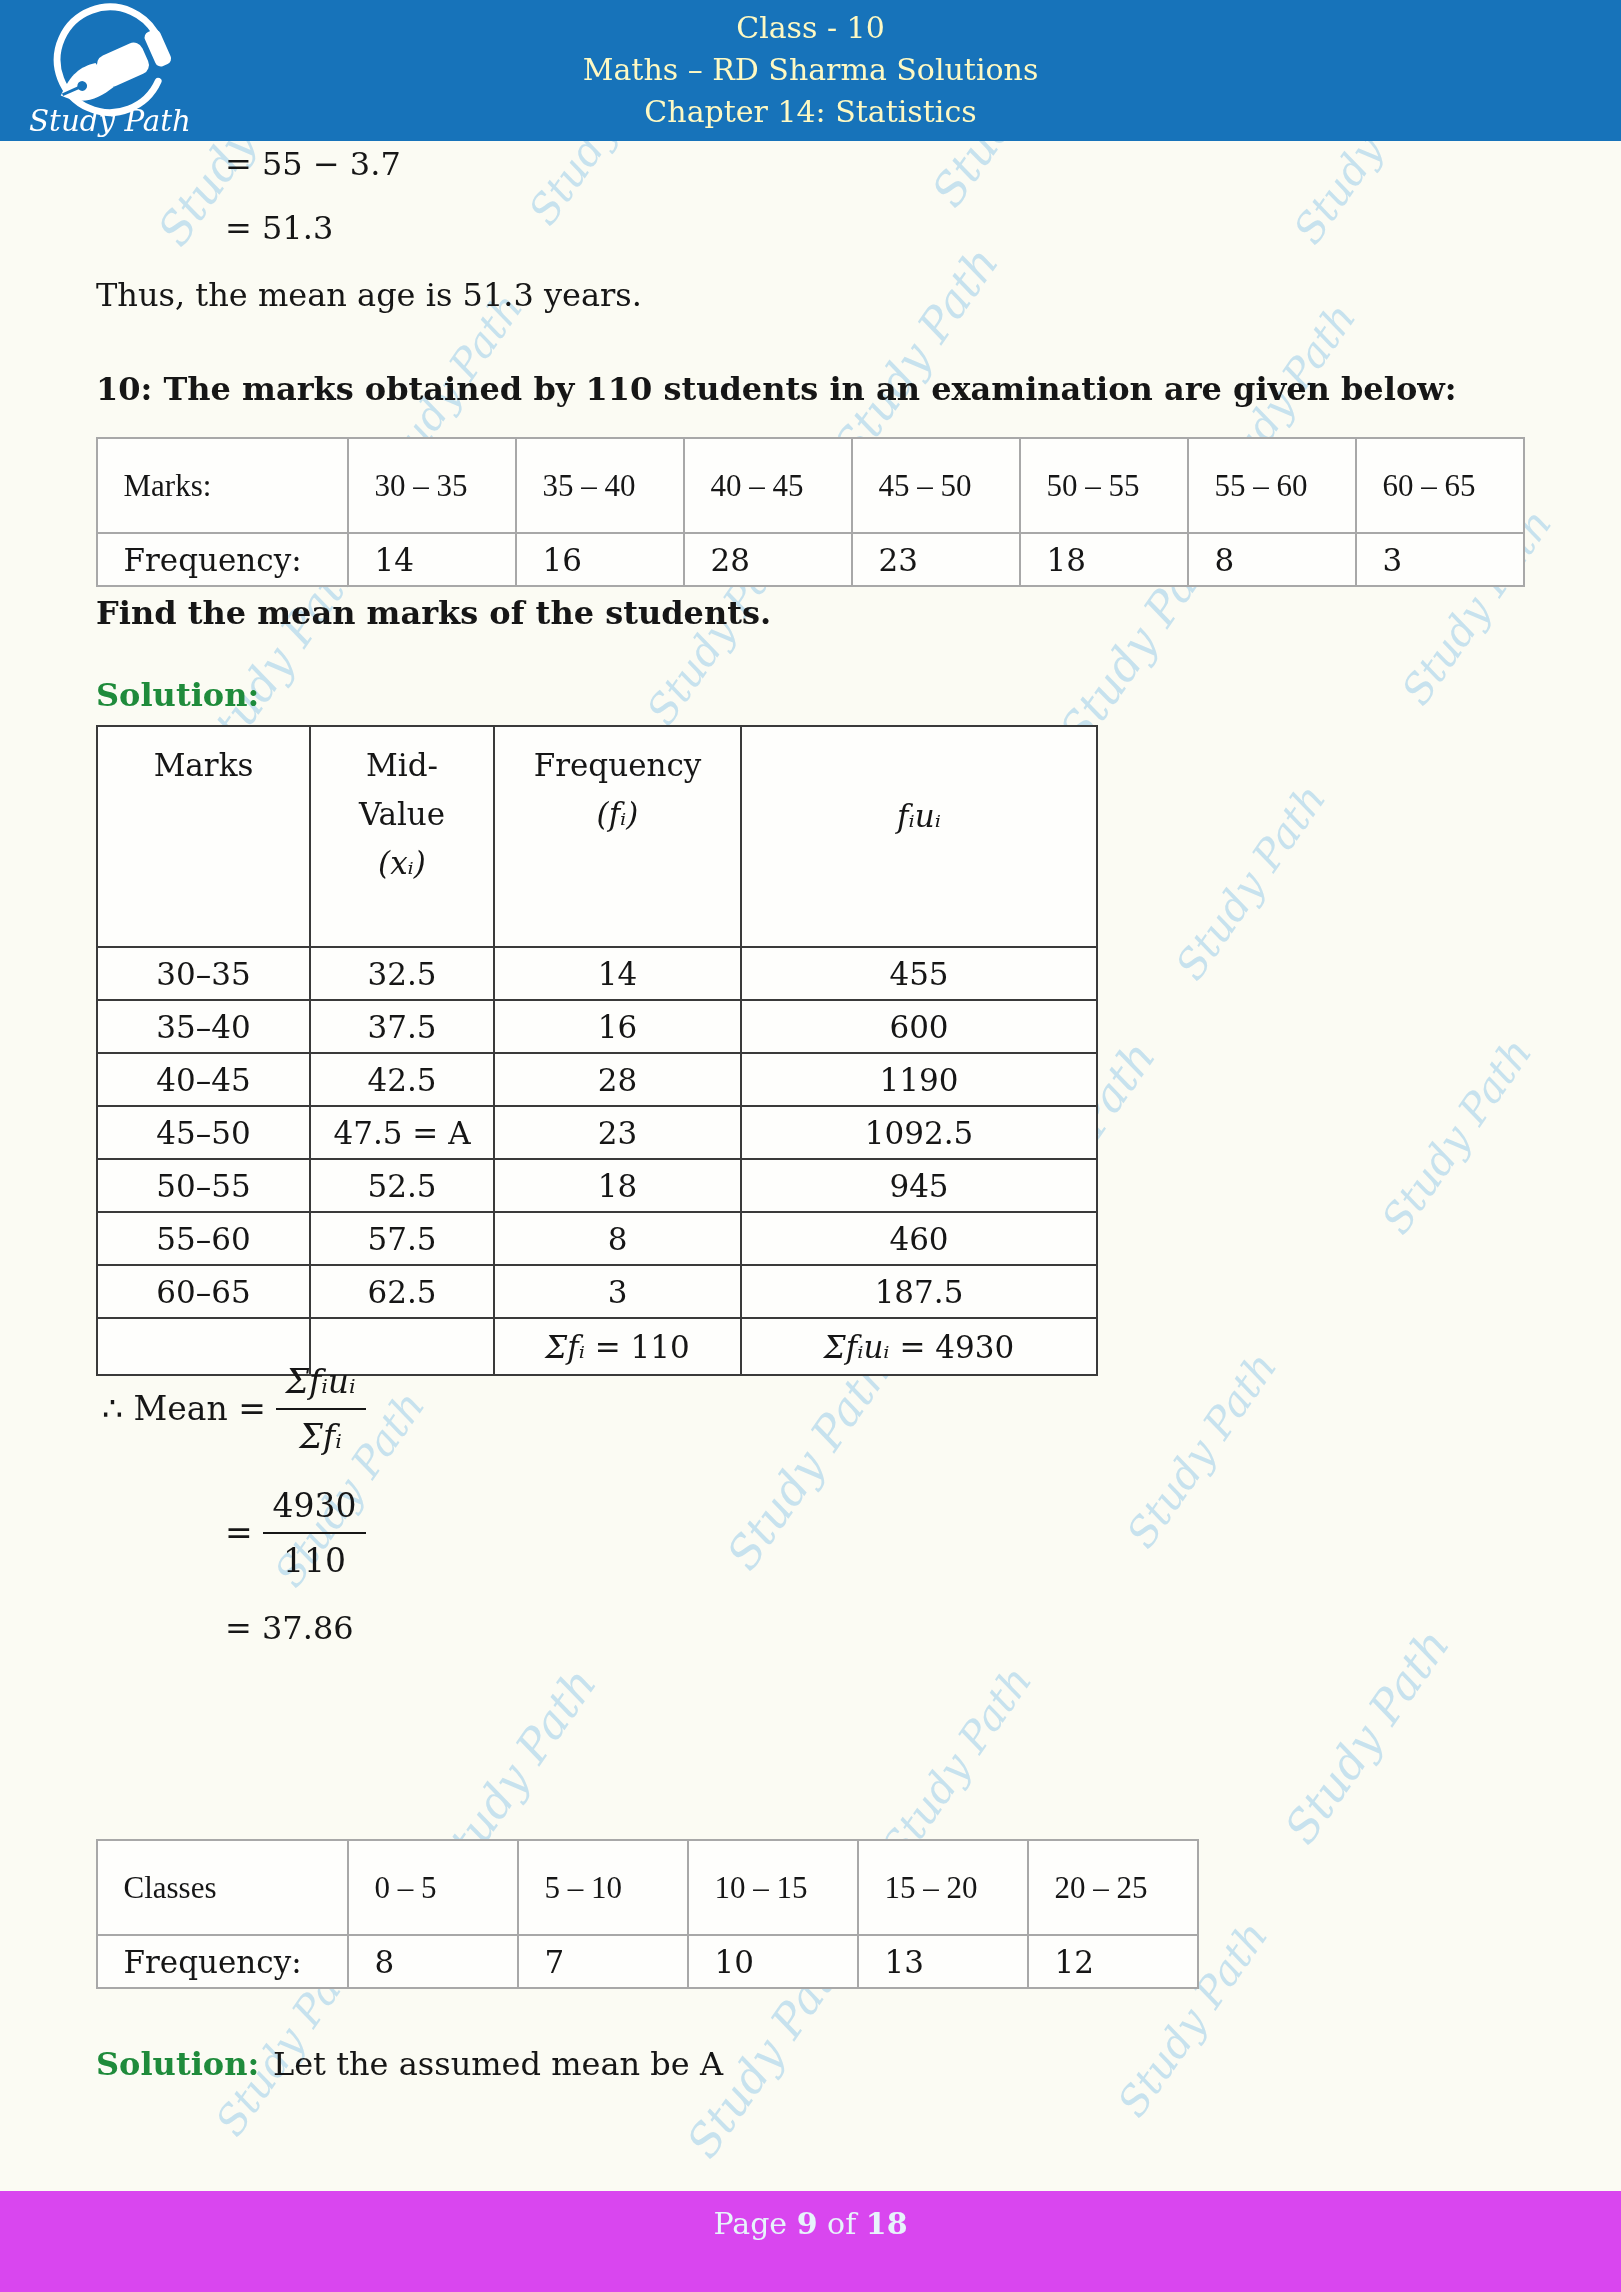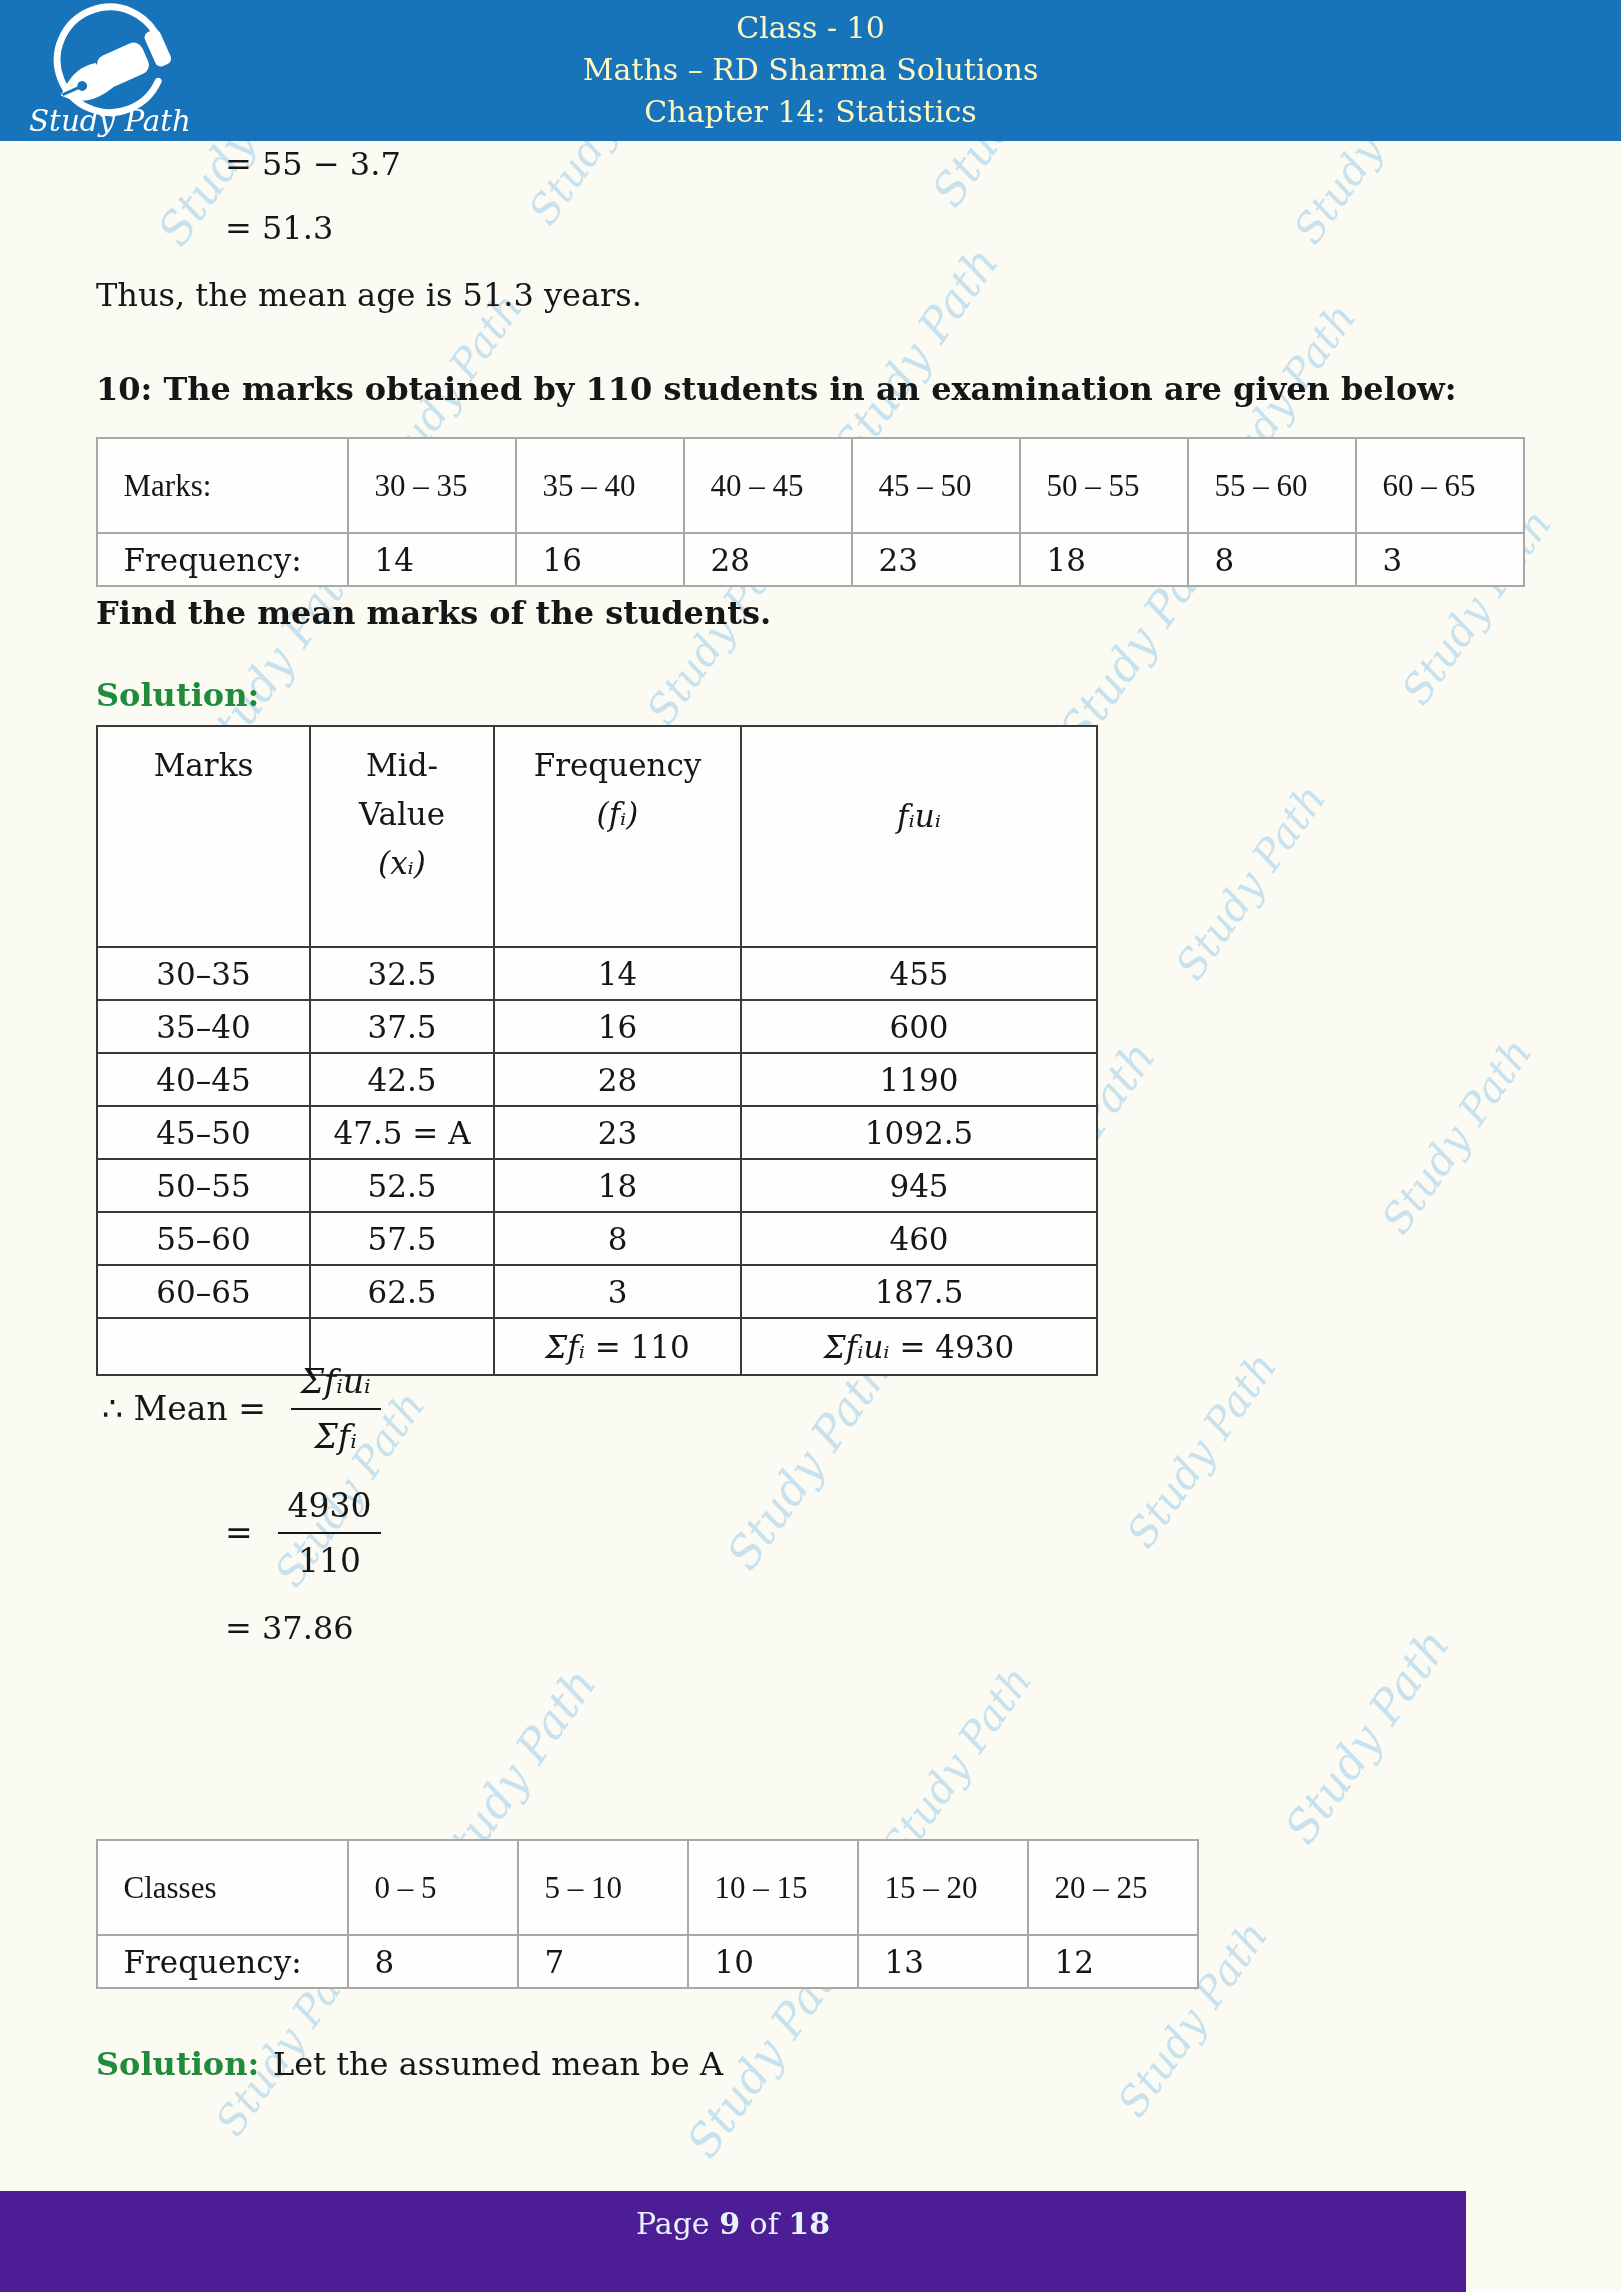--- a/index.html
+++ b/index.html
@@ -44,29 +44,29 @@
   .qtable tr.r1 td { height:91px;font-family:Liberation Serif, serif; }
   .qtable tr.r2 td { height:49px; }
 
   .soltable td { border:2px solid #3A3A3A; text-align:center; font-size:31px; }
   .soltable td.hdrcell { height:153px; vertical-align:top; padding-top:13.7px; line-height:49px; }
   .soltable td.pad-mid { padding-top:65px; }
   .soltable tr.brow td { height:49px;margin-top:31px; }
   .soltable tr.trow td { height:53px; }
 
   
-  .eqline { position:absolute; display:flex; align-items:center; gap:25px; font-size:33px; }
+  .eqline { position:absolute; display:flex; align-items:center; gap:10px; font-size:33px; }
   .frac { display:inline-flex; flex-direction:column; align-items:center; }
   .frac .num { padding:0 9.8px 6.9px; border-bottom:2.9px solid #161616; }
   .frac .den { padding-top:6.9px; }
 
   
   .footer {
-    position:absolute; left:0; bottom:0; width:1466px; height:102px;
-    background:#4c1d95;
+    position:absolute; left:0; bottom:0; width:1621px; height:102px;
+    background:#d946ef;
   }
   .footer-text {
     padding-top:14.7px; text-align:center; color:#E7F3FB; font-size:30px;
   }
 </style>
 </head>
 <body>
 
 <div class="page">
 

